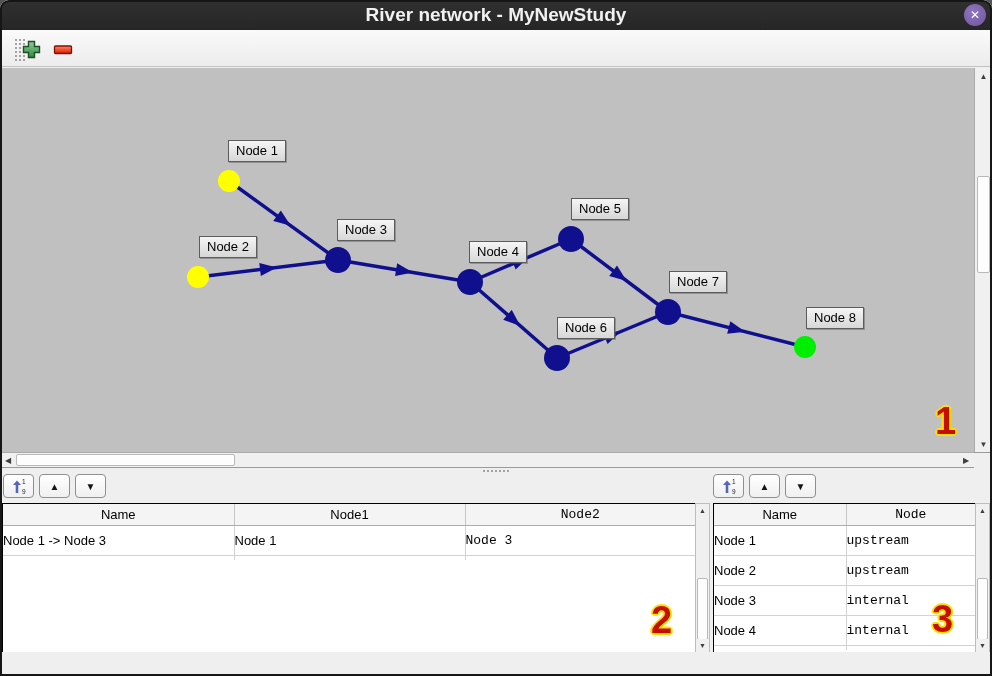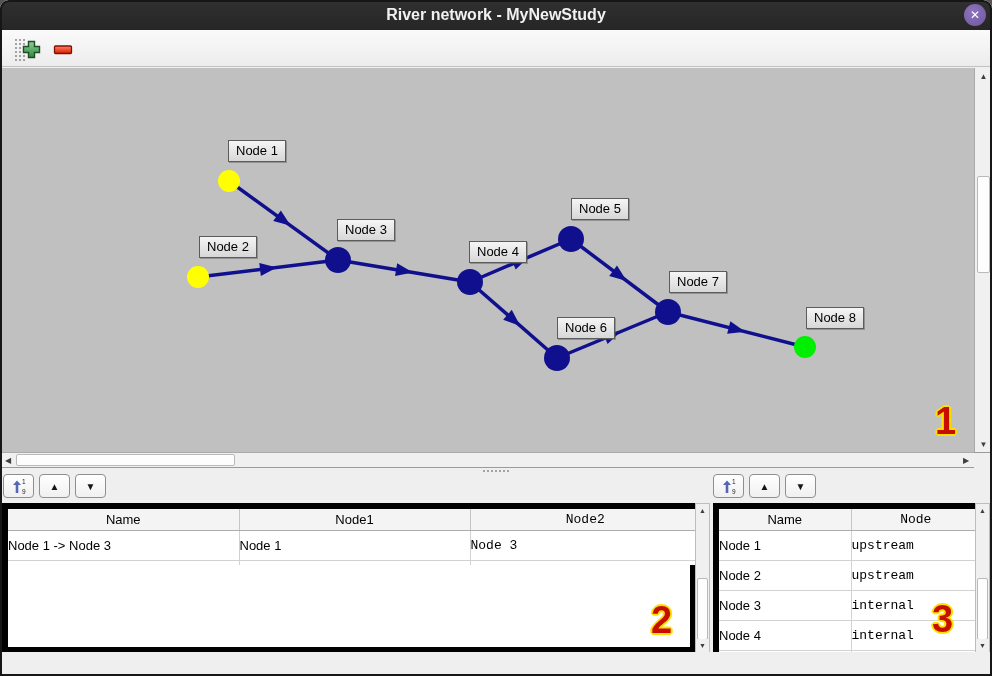--- a/index.html
+++ b/index.html
@@ -10,21 +10,21 @@
     font-family:"Liberation Sans","DejaVu Sans",sans-serif;
   }
   
   #titlebar {
     position:absolute; left:0; top:0; width:992px; height:30px;
     background:linear-gradient(#303030,#262626);
     border-radius:9px 9px 0 0; z-index:5;
   }
   #title-text {
     position:absolute; left:0; top:0; width:100%; height:30px; line-height:30px;
-    text-align:center; color:#f1f1f1; font-size:16px; font-weight:bold;
+    text-align:center; color:#f1f1f1; font-size:19px; font-weight:bold;
   }
   #close-btn {
     position:absolute; left:964px; top:4px; width:22px; height:22px; border-radius:50%;
     background:radial-gradient(circle at 40% 35%, #8d74bd, #6f579e);
     color:#fff; font-size:12px; font-weight:bold; text-align:center; line-height:22px;
     cursor:pointer; z-index:6;
   }
   
   #main-toolbar {
     position:absolute; left:0; top:30px; width:992px; height:37px;
@@ -59,21 +59,21 @@
   #v-splitter { position:absolute; left:703px; top:551px; width:4px; height:24px; }
   
   .pane-btn {
     position:absolute; top:474px; width:31px; height:24px;
     background:linear-gradient(#ffffff,#f0f0f0);
     border:1px solid #8f8f8f; border-radius:4px;
     display:flex; align-items:center; justify-content:center;
     font-size:10px; color:#151515; cursor:pointer;
   }
   
-  .tbl-wrap { position:absolute; top:503px; background:#fff; border:6px solid #000000; }
+  .tbl-wrap { position:absolute; top:503px; background:#fff; border:1px solid #000000; }
   #reaches-wrap { left:2px;  width:694px; height:150px; }
   #nodes-wrap   { left:713px; width:263px; height:150px; }
   table { border-collapse:collapse; table-layout:fixed; font-size:13px; color:#000; }
   th { height:21px; background:#f4f4f4; font-weight:normal; text-align:center;
        border:1px solid #c6c6c6; border-top:none; border-bottom:1px solid #adadad; }
   td { height:30px; background:#fff; border:1px solid #d2d2d2; }
   th:first-child, td:first-child { border-left:none; }
   th:last-child, td:last-child { border-right:none;font-family:Liberation Mono, monospace; }
   tr.filler td { height:5px; border-bottom:none; }
   .tbl-scroll { position:absolute; top:503px; width:15px; height:150px; background:#f0f0f0; border:1px solid #bdbdbd; }

